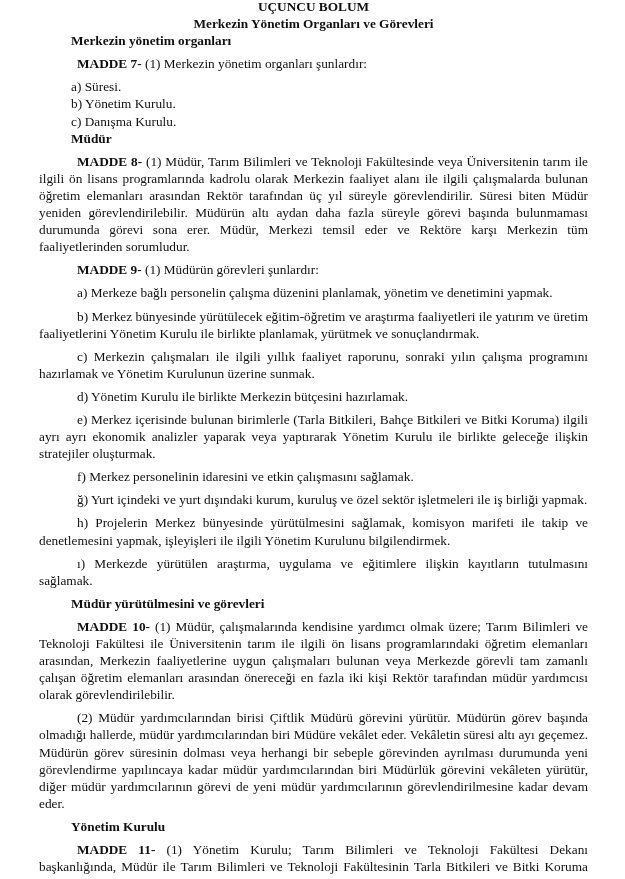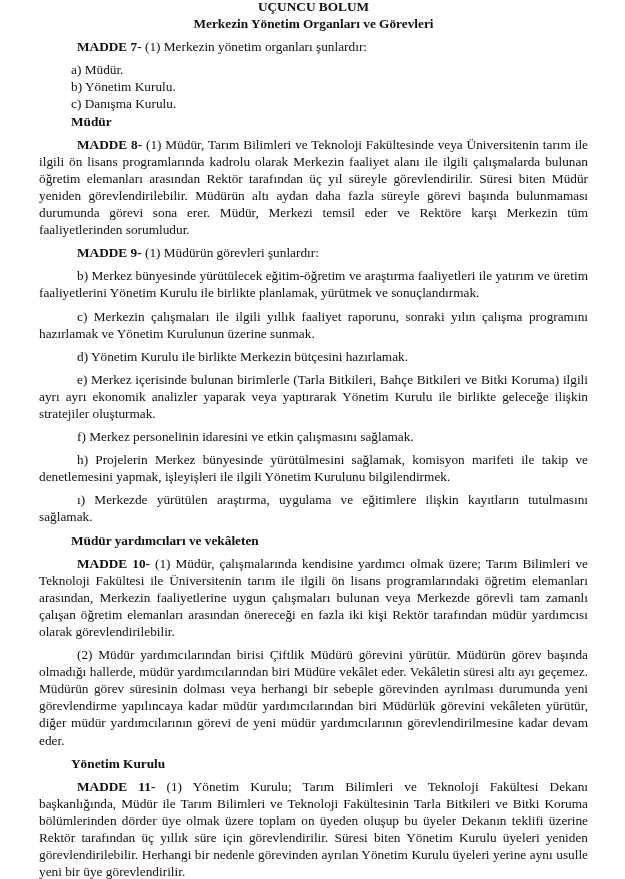--- a/index.html
+++ b/index.html
@@ -19,37 +19,40 @@
   b.madde { font-weight: bold; }
   .chapter { margin-top: -2px; }
 </style>
 </head>
 <body>
 
 <div class="page">
   <div class="center chapter">UÇUNCU BOLUM</div>
   <div class="center">Merkezin Yönetim Organları ve Görevleri</div>
 
+  <div class="heading">Merkezin yönetim organları</div>
   <p class="p"><b class="madde">MADDE 7-</b><span> (1) Merkezin yönetim organları şunlardır:</span></p>
-  <div class="item">a) Müdür.</div>
+  <div class="item">a) Süresi.</div>
   <div class="item">b) Yönetim Kurulu.</div>
   <div class="item">c) Danışma Kurulu.</div>
 
   <div class="heading">Müdür</div>
   <p class="p"><b class="madde">MADDE 8-</b><span> (1) Müdür, Tarım Bilimleri ve Teknoloji Fakültesinde veya Üniversitenin tarım ile ilgili ön lisans programlarında kadrolu olarak Merkezin faaliyet alanı ile ilgili çalışmalarda bulunan öğretim elemanları arasından Rektör tarafından üç yıl süreyle görevlendirilir. Süresi biten Müdür yeniden görevlendirilebilir. Müdürün altı aydan daha fazla süreyle görevi başında bulunmaması durumunda görevi sona erer. Müdür, Merkezi temsil eder ve Rektöre karşı Merkezin tüm faaliyetlerinden sorumludur.</span></p>
 
   <p class="p"><b class="madde">MADDE 9-</b><span> (1) Müdürün görevleri şunlardır:</span></p>
+  <p class="p">a) Merkeze bağlı personelin çalışma düzenini planlamak, yönetim ve denetimini yapmak.</p>
   <p class="p">b) Merkez bünyesinde yürütülecek eğitim-öğretim ve araştırma faaliyetleri ile yatırım ve üretim faaliyetlerini Yönetim Kurulu ile birlikte planlamak, yürütmek ve sonuçlandırmak.</p>
   <p class="p">c) Merkezin çalışmaları ile ilgili yıllık faaliyet raporunu, sonraki yılın çalışma programını hazırlamak ve Yönetim Kurulunun üzerine sunmak.</p>
   <p class="p">d) Yönetim Kurulu ile birlikte Merkezin bütçesini hazırlamak.</p>
   <p class="p">e) Merkez içerisinde bulunan birimlerle (Tarla Bitkileri, Bahçe Bitkileri ve Bitki Koruma) ilgili ayrı ayrı ekonomik analizler yaparak veya yaptırarak Yönetim Kurulu ile birlikte geleceğe ilişkin stratejiler oluşturmak.</p>
   <p class="p">f) Merkez personelinin idaresini ve etkin çalışmasını sağlamak.</p>
+  <p class="p">ğ) Yurt içindeki ve yurt dışındaki kurum, kuruluş ve özel sektör işletmeleri ile iş birliği yapmak.</p>
   <p class="p">h) Projelerin Merkez bünyesinde yürütülmesini sağlamak, komisyon marifeti ile takip ve denetlemesini yapmak, işleyişleri ile ilgili Yönetim Kurulunu bilgilendirmek.</p>
   <p class="p">ı) Merkezde yürütülen araştırma, uygulama ve eğitimlere ilişkin kayıtların tutulmasını sağlamak.</p>
 
-  <div class="heading">Müdür yardımcıları ve vekâleten</div>
+  <div class="heading">Müdür yürütülmesini ve görevleri</div>
   <p class="p"><b class="madde">MADDE 10-</b><span> (1) Müdür, çalışmalarında kendisine yardımcı olmak üzere; Tarım Bilimleri ve Teknoloji Fakültesi ile Üniversitenin tarım ile ilgili ön lisans programlarındaki öğretim elemanları arasından, Merkezin faaliyetlerine uygun çalışmaları bulunan veya Merkezde görevli tam zamanlı çalışan öğretim elemanları arasından önereceği en fazla iki kişi Rektör tarafından müdür yardımcısı olarak görevlendirilebilir.</span></p>
   <p class="p">(2) Müdür yardımcılarından birisi Çiftlik Müdürü görevini yürütür. Müdürün görev başında olmadığı hallerde, müdür yardımcılarından biri Müdüre vekâlet eder. Vekâletin süresi altı ayı geçemez. Müdürün görev süresinin dolması veya herhangi bir sebeple görevinden ayrılması durumunda yeni görevlendirme yapılıncaya kadar müdür yardımcılarından biri Müdürlük görevini vekâleten yürütür, diğer müdür yardımcılarının görevi de yeni müdür yardımcılarının görevlendirilmesine kadar devam eder.</p>
 
   <div class="heading">Yönetim Kurulu</div>
   <p class="p"><b class="madde">MADDE 11-</b><span> (1) Yönetim Kurulu; Tarım Bilimleri ve Teknoloji Fakültesi Dekanı başkanlığında, Müdür ile Tarım Bilimleri ve Teknoloji Fakültesinin Tarla Bitkileri ve Bitki Koruma bölümlerinden dörder üye olmak üzere toplam on üyeden oluşup bu üyeler Dekanın teklifi üzerine Rektör tarafından üç yıllık süre için görevlendirilir. Süresi biten Yönetim Kurulu üyeleri yeniden görevlendirilebilir. Herhangi bir nedenle görevinden ayrılan Yönetim Kurulu üyeleri yerine aynı usulle yeni bir üye görevlendirilir.</span></p>
 
 </div>
 
 </body></html>

